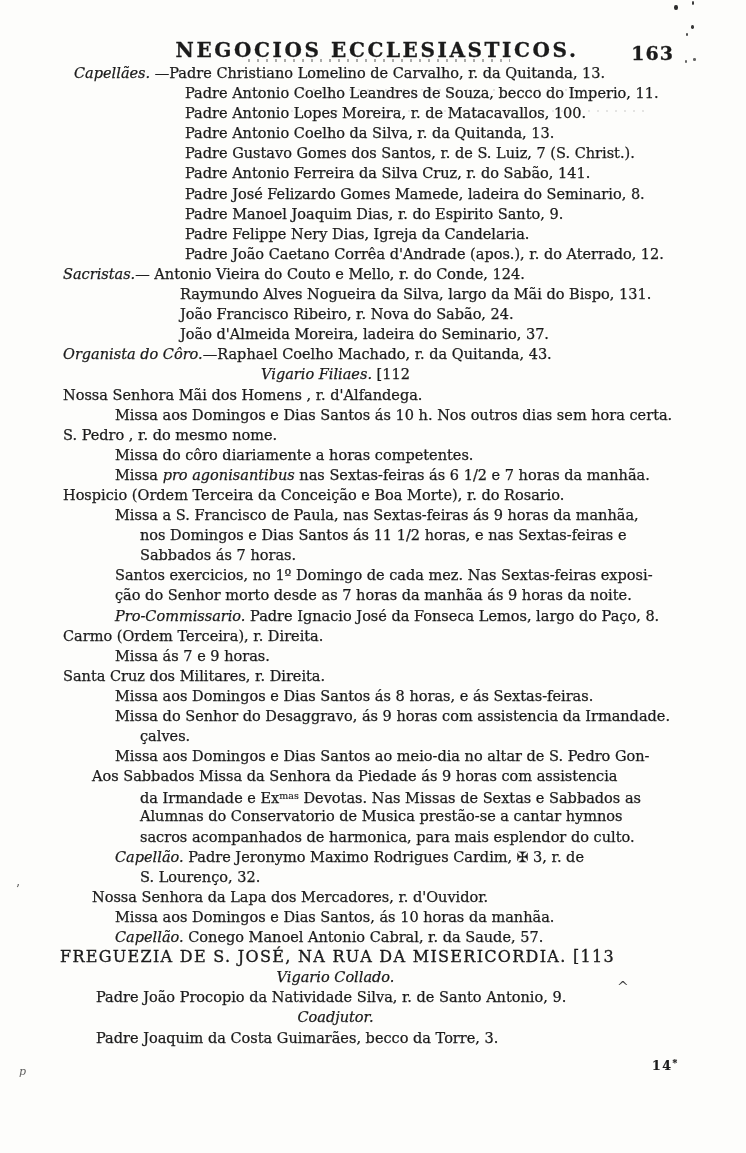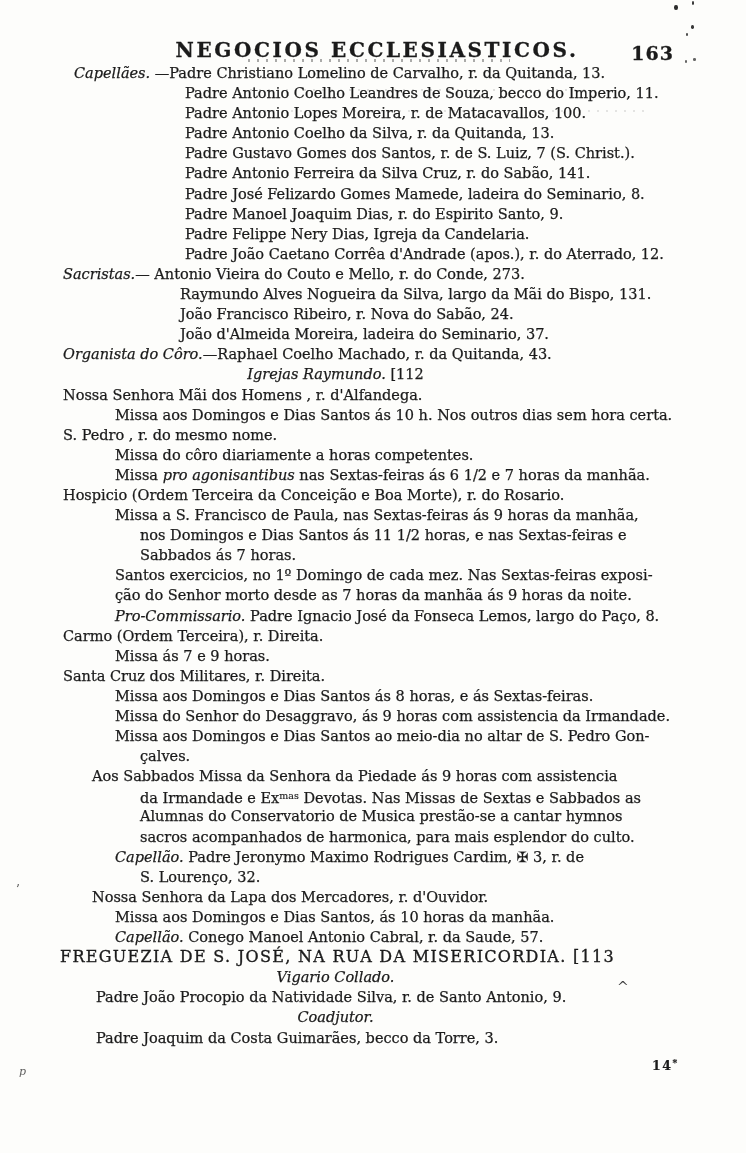--- a/index.html
+++ b/index.html
@@ -129,45 +129,45 @@
       <div class="line label"><span class="it">Capellães.</span><span> —Padre Christiano Lomelino de Carvalho, r. da Quitanda, 13.</span></div>
       <div class="line priest"><span>Padre Antonio Coelho Leandres de Souza, becco do Imperio, 11.</span></div>
       <div class="line priest"><span>Padre Antonio Lopes Moreira, r. de Matacavallos, 100.</span></div>
       <div class="line priest"><span>Padre Antonio Coelho da Silva, r. da Quitanda, 13.</span></div>
       <div class="line priest"><span>Padre Gustavo Gomes dos Santos, r. de S. Luiz, 7 (S. Christ.).</span></div>
       <div class="line priest"><span>Padre Antonio Ferreira da Silva Cruz, r. do Sabão, 141.</span></div>
       <div class="line priest"><span>Padre José Felizardo Gomes Mamede, ladeira do Seminario, 8.</span></div>
       <div class="line priest"><span>Padre Manoel Joaquim Dias, r. do Espirito Santo, 9.</span></div>
       <div class="line priest"><span>Padre Felippe Nery Dias, Igreja da Candelaria.</span></div>
       <div class="line priest"><span>Padre João Caetano Corrêa d'Andrade (apos.), r. do Aterrado, 12.</span></div>
-      <div class="line flush"><span class="it">Sacristas.</span><span>— Antonio Vieira do Couto e Mello, r. do Conde, 273.</span></div>
+      <div class="line flush"><span class="it">Sacristas.</span><span>— Antonio Vieira do Couto e Mello, r. do Conde, 124.</span></div>
       <div class="line sacr"><span>Raymundo Alves Nogueira da Silva, largo da Mãi do Bispo, 131.</span></div>
       <div class="line sacr"><span>João Francisco Ribeiro, r. Nova do Sabão, 24.</span></div>
       <div class="line sacr"><span>João d'Almeida Moreira, ladeira do Seminario, 37.</span></div>
       <div class="line flush"><span class="it">Organista do Côro.</span><span>—Raphael Coelho Machado, r. da Quitanda, 43.</span></div>
-      <div class="line center"><span class="it">Igrejas Raymundo.</span><span> [112</span></div>
+      <div class="line center"><span class="it">Vigario Filiaes.</span><span> [112</span></div>
       <div class="line flush"><span>Nossa Senhora Mãi dos Homens , r. d'Alfandega.</span></div>
       <div class="line missa"><span>Missa aos Domingos e Dias Santos ás 10 h. Nos outros dias sem hora certa.</span></div>
       <div class="line flush"><span>S. Pedro , r. do mesmo nome.</span></div>
       <div class="line missa"><span>Missa do côro diariamente a horas competentes.</span></div>
       <div class="line missa"><span>Missa </span><span class="it">pro agonisantibus</span><span> nas Sextas-feiras ás 6 1/2 e 7 horas da manhãa.</span></div>
       <div class="line flush"><span>Hospicio (Ordem Terceira da Conceição e Boa Morte), r. do Rosario.</span></div>
       <div class="line missa"><span>Missa a S. Francisco de Paula, nas Sextas-feiras ás 9 horas da manhãa,</span></div>
       <div class="line cont"><span>nos Domingos e Dias Santos ás 11 1/2 horas, e nas Sextas-feiras e</span></div>
       <div class="line cont"><span>Sabbados ás 7 horas.</span></div>
       <div class="line missa"><span>Santos exercicios, no 1º Domingo de cada mez. Nas Sextas-feiras exposi-</span></div>
       <div class="line missa"><span>ção do Senhor morto desde as 7 horas da manhãa ás 9 horas da noite.</span></div>
       <div class="line missa"><span class="it">Pro-Commissario.</span><span> Padre Ignacio José da Fonseca Lemos, largo do Paço, 8.</span></div>
       <div class="line flush"><span>Carmo (Ordem Terceira), r. Direita.</span></div>
       <div class="line missa"><span>Missa ás 7 e 9 horas.</span></div>
       <div class="line flush"><span>Santa Cruz dos Militares, r. Direita.</span></div>
       <div class="line missa"><span>Missa aos Domingos e Dias Santos ás 8 horas, e ás Sextas-feiras.</span></div>
       <div class="line missa"><span>Missa do Senhor do Desaggravo, ás 9 horas com assistencia da Irmandade.</span></div>
+      <div class="line cont"><span>çalves.</span></div>
       <div class="line missa"><span>Missa aos Domingos e Dias Santos ao meio-dia no altar de S. Pedro Gon-</span></div>
-      <div class="line cont"><span>çalves.</span></div>
       <div class="line lapa"><span>Aos Sabbados Missa da Senhora da Piedade ás 9 horas com assistencia</span></div>
       <div class="line cont"><span>da Irmandade e Ex</span><sup>mas</sup><span> Devotas. Nas Missas de Sextas e Sabbados as</span></div>
       <div class="line cont"><span>Alumnas do Conservatorio de Musica prestão-se a cantar hymnos</span></div>
       <div class="line cont"><span>sacros acompanhados de harmonica, para mais esplendor do culto.</span></div>
       <div class="line missa"><span class="it">Capellão.</span><span> Padre Jeronymo Maximo Rodrigues Cardim, </span><span class="cross">✠</span><span> 3, r. de</span></div>
       <div class="line cont"><span>S. Lourenço, 32.</span></div>
       <div class="line lapa"><span>Nossa Senhora da Lapa dos Mercadores, r. d'Ouvidor.</span></div>
       <div class="line missa"><span>Missa aos Domingos e Dias Santos, ás 10 horas da manhãa.</span></div>
       <div class="line missa"><span class="it">Capellão.</span><span> Conego Manoel Antonio Cabral, r. da Saude, 57.</span></div>
       <div class="line center sc"><span>FREGUEZIA DE S. JOSÉ, NA RUA DA MISERICORDIA. [113</span></div>

